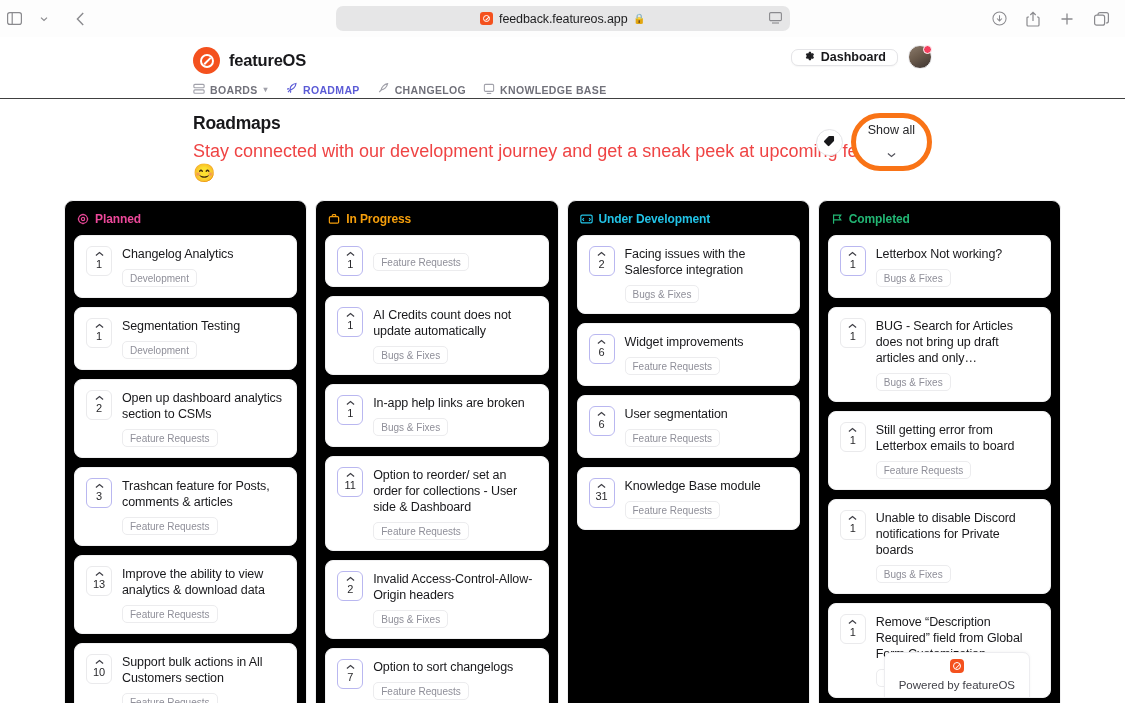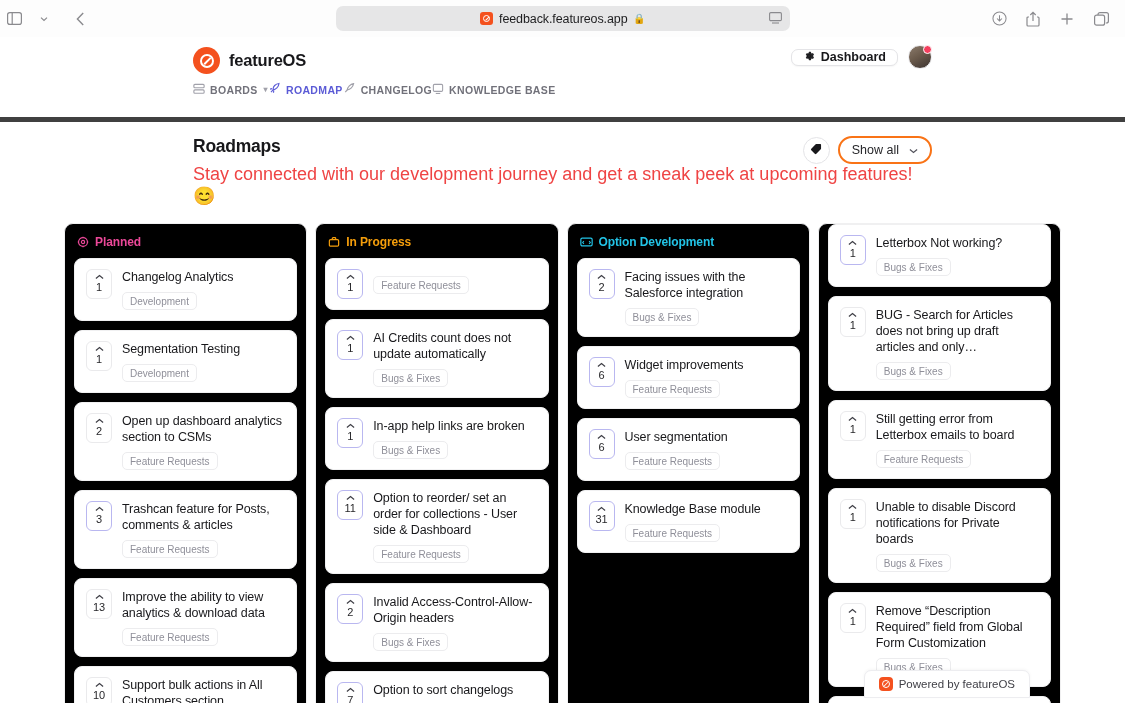--- a/index.html
+++ b/index.html
@@ -120,23 +120,23 @@
     background: linear-gradient(150deg,#8a7a6b 0%,#6b5b4c 45%,#3c3330 100%);
     position: relative; overflow: visible;
     border: 1px solid #ededf0;
   }
   .avatar::after {
     content:""; position:absolute; right:-1px; top:-1px;
     width:7px; height:7px; border-radius:50%;
     background:#f43f5e; border:1.5px solid #fff;
   }
   .nav-row {
-    display: flex; align-items: center; gap: 0;
-    padding: 4px 193px 20px 193px;
-    border-bottom: 5px solid #404040;
+    display: flex; align-items: center; gap: 17px;
+    padding: 4px 193px 1px 193px;
+    border-bottom: 1px solid #404040;
   }
   .nav-item {
     display: flex; align-items: center; gap: 5px;
     font-size: 10.5px; font-weight: bold; letter-spacing: 0.35px;
     color: #71717a; text-transform: uppercase; cursor: pointer;
   }
   .nav-item.active { color: #5b5bd6; }
   .nav-caret { font-size: 8px; color: #a1a1aa; margin-left: 1px;}
 
   
@@ -156,23 +156,23 @@
     display: flex; align-items: center; gap: 8px;
   }
   .icon-pill {
     width: 27px; height: 27px; border-radius: 999px;
     border: 1px solid #e4e4e7; background: #fff;
     display: flex; align-items: center; justify-content: center;
     cursor: pointer;
   }
   .showall {
     display: flex; align-items: center; gap: 10px;
-    border: 2px solid #f97316; background: #fff;
+    border: 5px solid #f97316; background: #fff;
     border-radius: 999px; padding: 5px 12px;
-    font-size: 12.5px; color: #27272a; cursor: pointer;
+    font-size: 12.5px; color: #27272a; cursor: pointer; flex-direction: column;
   }
 
   
   .board {
     display: flex; gap: 8px;
     padding: 16px 64px 0 64px;
     height: 531px;
     align-items: flex-start;
   }
   .column {
@@ -236,20 +236,21 @@
 
   
   .powered {
     position: absolute; right: 95px; bottom: 5px;
     display: flex; align-items: center; gap: 6px;
     background: #fff; border: 1px solid #ededf0;
     border-radius: 7px 7px 0 0;
     padding: 6px 14px;
     font-size: 11.5px; color: #3f3f46;
     box-shadow: 0 -1px 3px rgba(0,0,0,.04);
+    flex-direction: column;
   }
   .pw-logo {
     width: 14px; height: 14px; border-radius: 4px; background: #f4511e;
     display:flex; align-items:center; justify-content:center; flex:none;
   }
   .pw-logo i {
     display:block; width:8px; height:8px; border:1.5px solid #fff; border-radius:50%;
     position:relative;
   }
   .pw-logo i::after{
@@ -552,21 +553,21 @@
         </div>
       </div>
       <div class="column">
         <div class="col-head" style="color: rgb(34, 195, 230);">
           <span style="display: flex;">
             <svg width="13" height="12" viewBox="0 0 15 14" fill="none" stroke="#22c3e6" stroke-width="1.4">
       <rect x="0.9" y="2.4" width="13.2" height="9.2" rx="1.6"></rect>
       <path d="M4.5 6 L3 7.6 L4.5 9.2 M10.5 6 L12 7.6 L10.5 9.2" stroke-width="1.2"></path>
             </svg>
           </span>
-          <span>Option Development</span>
+          <span>Under Development</span>
         </div>
         <div class="col-body">
           <div class="card">
             <div class="vote voted">
               <span class="vote-arrow"><svg width="9" height="6" viewBox="0 0 10 6" fill="none" stroke="#3f3f46" stroke-width="1.3">
                   <path d="M1 4.7 L5 1.3 L9 4.7"></path>
                 </svg></span>
               <span class="vote-count">2</span>
             </div>
             <div class="card-main"><div class="card-title">Facing issues with the Salesforce integration</div><span class="tag">Bugs &amp; Fixes</span></div>
@@ -594,20 +595,29 @@
               <span class="vote-arrow"><svg width="9" height="6" viewBox="0 0 10 6" fill="none" stroke="#3f3f46" stroke-width="1.3">
                   <path d="M1 4.7 L5 1.3 L9 4.7"></path>
                 </svg></span>
               <span class="vote-count">31</span>
             </div>
             <div class="card-main"><div class="card-title">Knowledge Base module</div><span class="tag">Feature Requests</span></div>
           </div>
         </div>
       </div>
       <div class="column">
+        <div class="col-head" style="color: rgb(34, 181, 115);">
+          <span style="display: flex;">
+            <svg width="12" height="12" viewBox="0 0 14 14" fill="none" stroke="#22b573" stroke-width="1.4">
+      <path d="M3 12.6 V1.8"></path>
+              <path d="M3 2.4 H11.4 L9.6 5.2 L11.4 8 H3"></path>
+            </svg>
+          </span>
+          <span>Completed</span>
+        </div>
         <div class="col-body">
           <div class="card">
             <div class="vote voted">
               <span class="vote-arrow"><svg width="9" height="6" viewBox="0 0 10 6" fill="none" stroke="#3f3f46" stroke-width="1.3">
                   <path d="M1 4.7 L5 1.3 L9 4.7"></path>
                 </svg></span>
               <span class="vote-count">1</span>
             </div>
             <div class="card-main"><div class="card-title">Letterbox Not working?</div><span class="tag">Bugs &amp; Fixes</span></div>
           </div>

